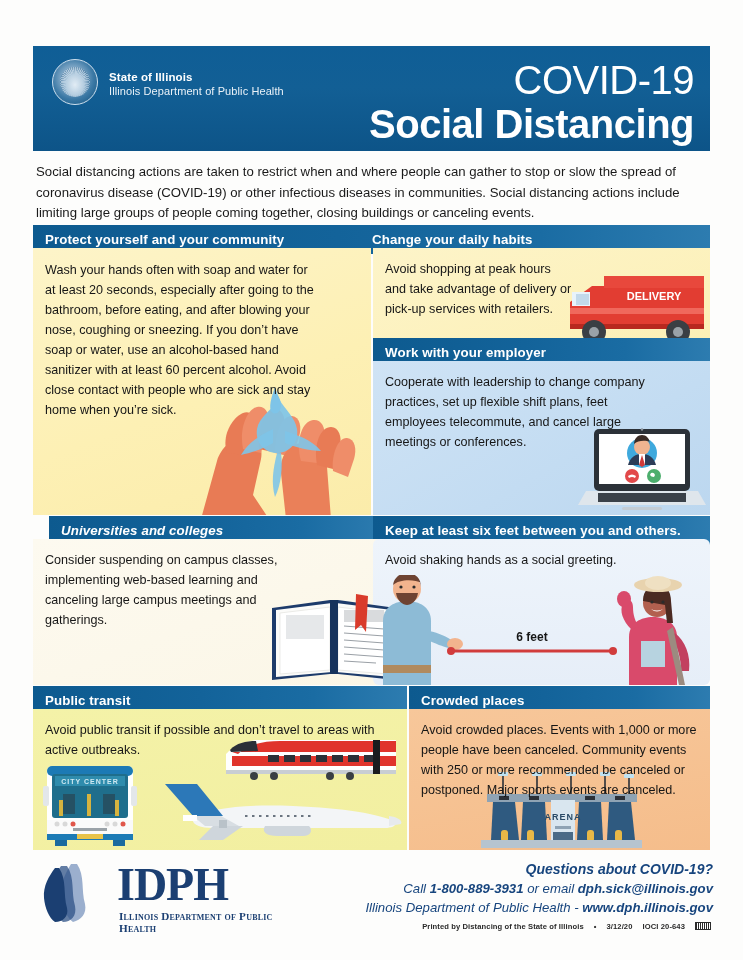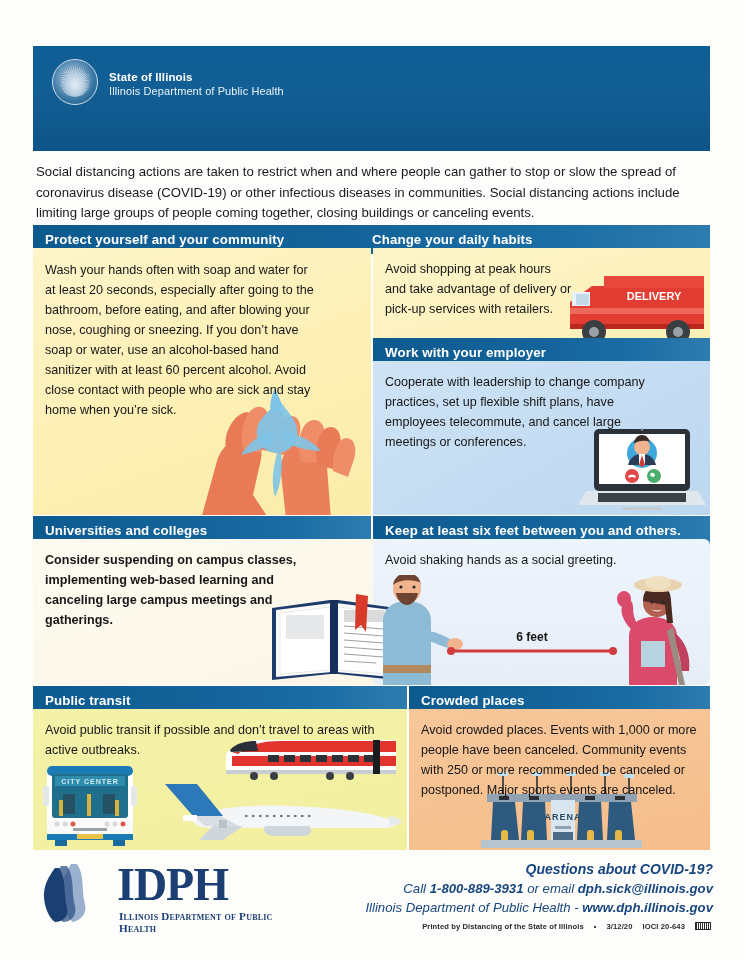--- a/index.html
+++ b/index.html
@@ -72,24 +72,24 @@
   .p-protect .ptext { margin:12px 0 0 12px; width:275px; }
   .p-habits { left:340px; top:23px; width:337px; height:90px;
     background:linear-gradient(160deg,#fdf4c9 0%, #fcf0b6 100%); }
   .p-habits .ptext { margin:11px 0 0 12px; width:190px; }
   .r2bar { left:340px; top:113px; width:337px; }
   .p-employer { left:340px; top:136px; width:337px; height:154px;
     background:linear-gradient(150deg,#cfe3f5 0%, #c3dcf2 60%, #bcd7ef 100%); }
   .p-employer .ptext { margin:11px 0 0 12px; width:275px; }
 
   
-  .r3bar { left:0; top:291px; width:338px; }
+  .r3bar { left:16px; top:291px; width:338px;font-style:italic; }
   .r3bar2 { left:340px; top:291px; width:337px; }
   .p-univ { left:0; top:314px; width:395px; height:146px;
-    background:linear-gradient(160deg,#fdfaf0 0%, #fbf6e6 100%);font-weight:bold; }
+    background:linear-gradient(160deg,#fdfaf0 0%, #fbf6e6 100%); }
   .p-univ .ptext { margin:11px 0 0 12px; width:255px; }
   .p-sixfeet { left:340px; top:314px; width:337px; height:146px;
     background:linear-gradient(180deg,#eef4fb 0%, #e6eef8 100%);border-radius:6px; }
   .p-sixfeet .ptext { margin:11px 0 0 12px; width:300px; }
 
   
   .r4bar { left:0; top:461px; width:374px; }
   .r4bar2 { left:376px; top:461px; width:301px; }
   .p-transit { left:0; top:484px; width:374px; height:141px;
     background:linear-gradient(170deg,#f4f2a8 0%, #f2efa0 100%); }
@@ -141,20 +141,24 @@
 <body>
 
 <div class="page">
 
   <div class="header">
     <div class="seal"></div>
     <div class="org">
       <div class="org-line1">State of Illinois</div>
       <div class="org-line2">Illinois Department of Public Health</div>
     </div>
+    <div class="title-wrap">
+      <div class="title-1">COVID-19</div>
+      <div class="title-2">Social Distancing</div>
+    </div>
   </div>
 
   <div class="intro">Social distancing actions are taken to restrict when and where people can gather to stop or slow the spread of coronavirus disease (COVID-19) or other infectious diseases in communities. Social distancing actions include limiting large groups of people coming together, closing buildings or canceling events.</div>
 
   <div class="grid">
 
     <div class="bar r1bar">
       <span>Protect yourself and your community</span>
       <span class="seg2">Change your daily habits</span>
     </div>
@@ -196,21 +200,21 @@
           <circle cx="122" cy="64" r="5" fill="#9aa2a8"></circle>
         <text x="98" y="32" font-family="Liberation Sans, sans-serif" font-size="11" font-weight="bold" fill="#ffffff" text-anchor="middle">DELIVERY</text>
       </svg>
     </div>
 
     <div class="bar r2bar">
       <span>Work with your employer</span>
     </div>
 
     <div class="panel p-employer">
-      <div class="ptext">Cooperate with leadership to change company practices, set up flexible shift plans, have employees telecommute, and cancel large meetings or conferences.</div>
+      <div class="ptext">Cooperate with leadership to change company practices, set up flexible shift plans, feet employees telecommute, and cancel large meetings or conferences.</div>
       <svg class="art laptop" viewBox="0 0 130 100">
         <rect x="18" y="8" width="96" height="62" rx="5" fill="#2b3138"></rect>
         <rect x="23" y="13" width="86" height="50" fill="#ffffff"></rect>
         <circle cx="66" cy="8.5" r="1.2" fill="#8c949c"></circle>
         <circle cx="66" cy="32" r="15" fill="#3fa9dd"></circle>
         <path d="M52 44 C54 36 60 33 66 33 C72 33 78 36 80 44 Z" fill="#2c3c57"></path>
         <circle cx="66" cy="26" r="8" fill="#f0b490"></circle>
         <path d="M58 24 C58 17 62 14 66 14 C70 14 74 17 74 24 L74 21 C70 19 62 19 58 23 Z" fill="#3b2c26"></path>
         <rect x="63" y="33" width="6" height="11" fill="#ffffff"></rect>
         <path d="M66 34 L69 44 L66 46 L63 44 Z" fill="#cf3a3a"></path>

